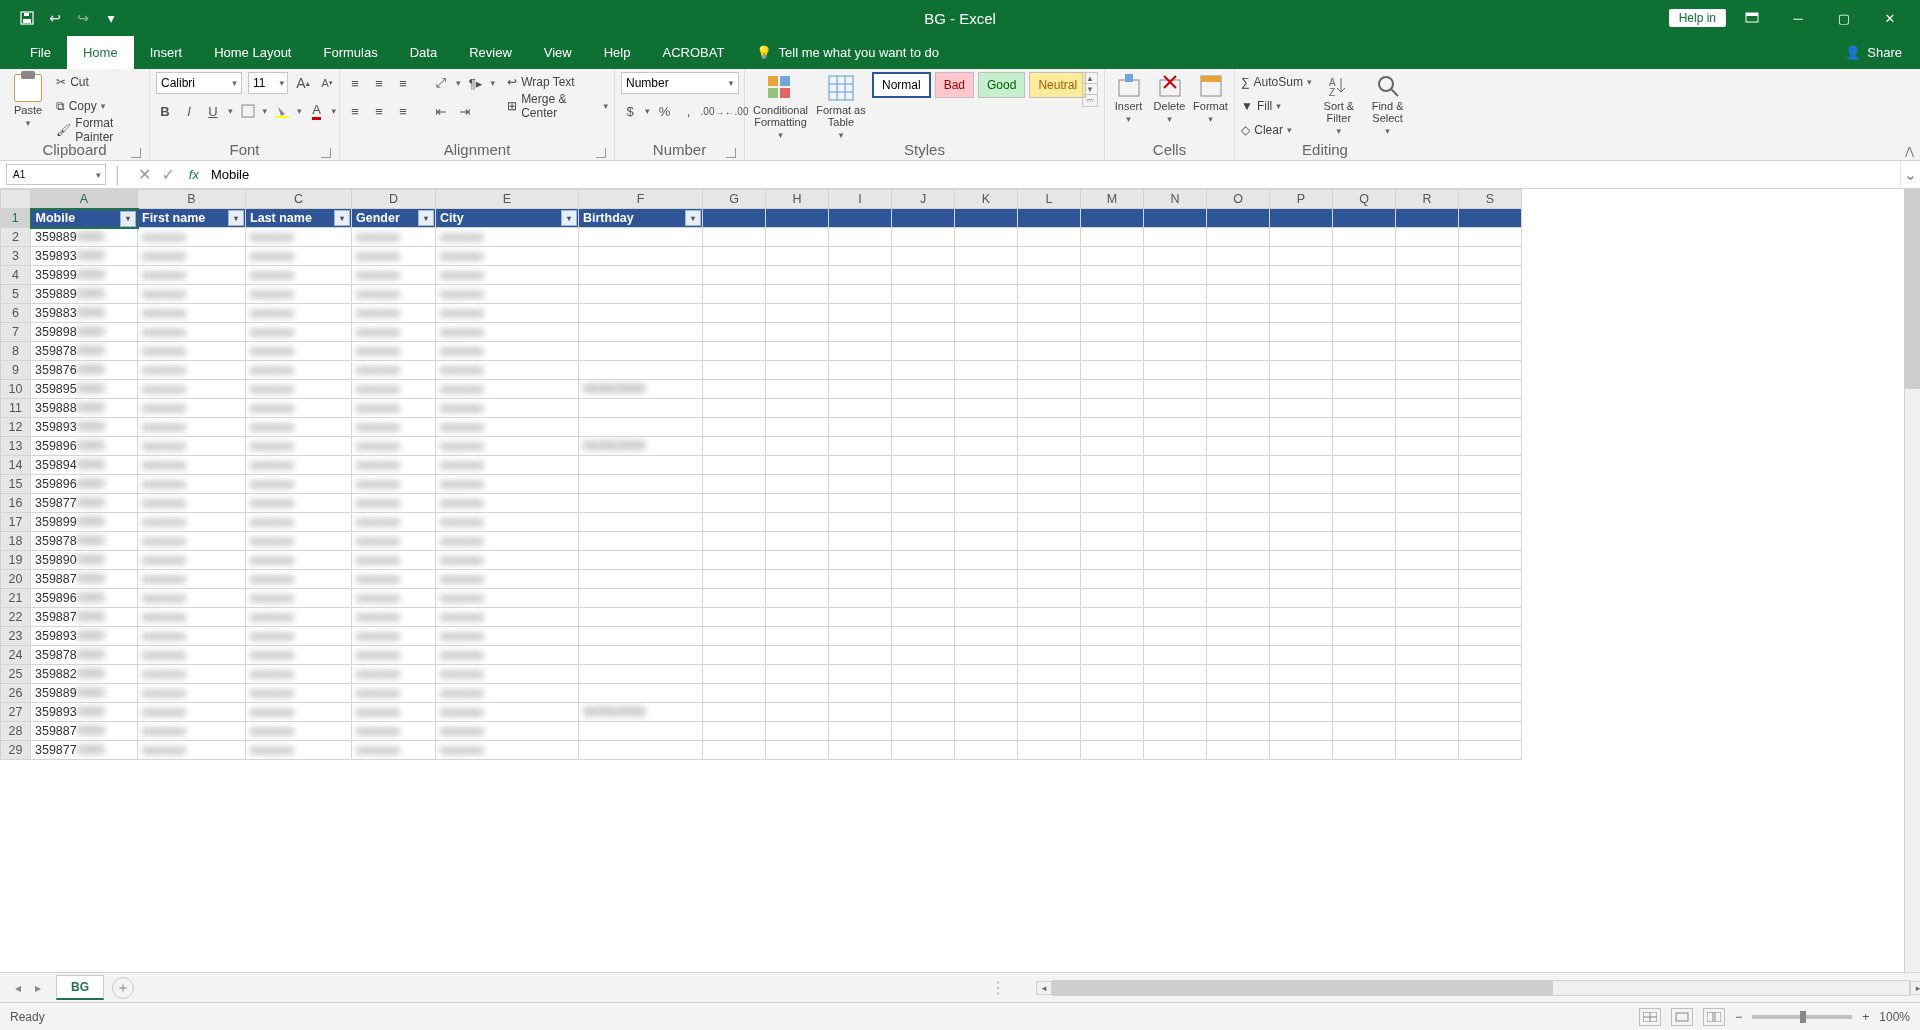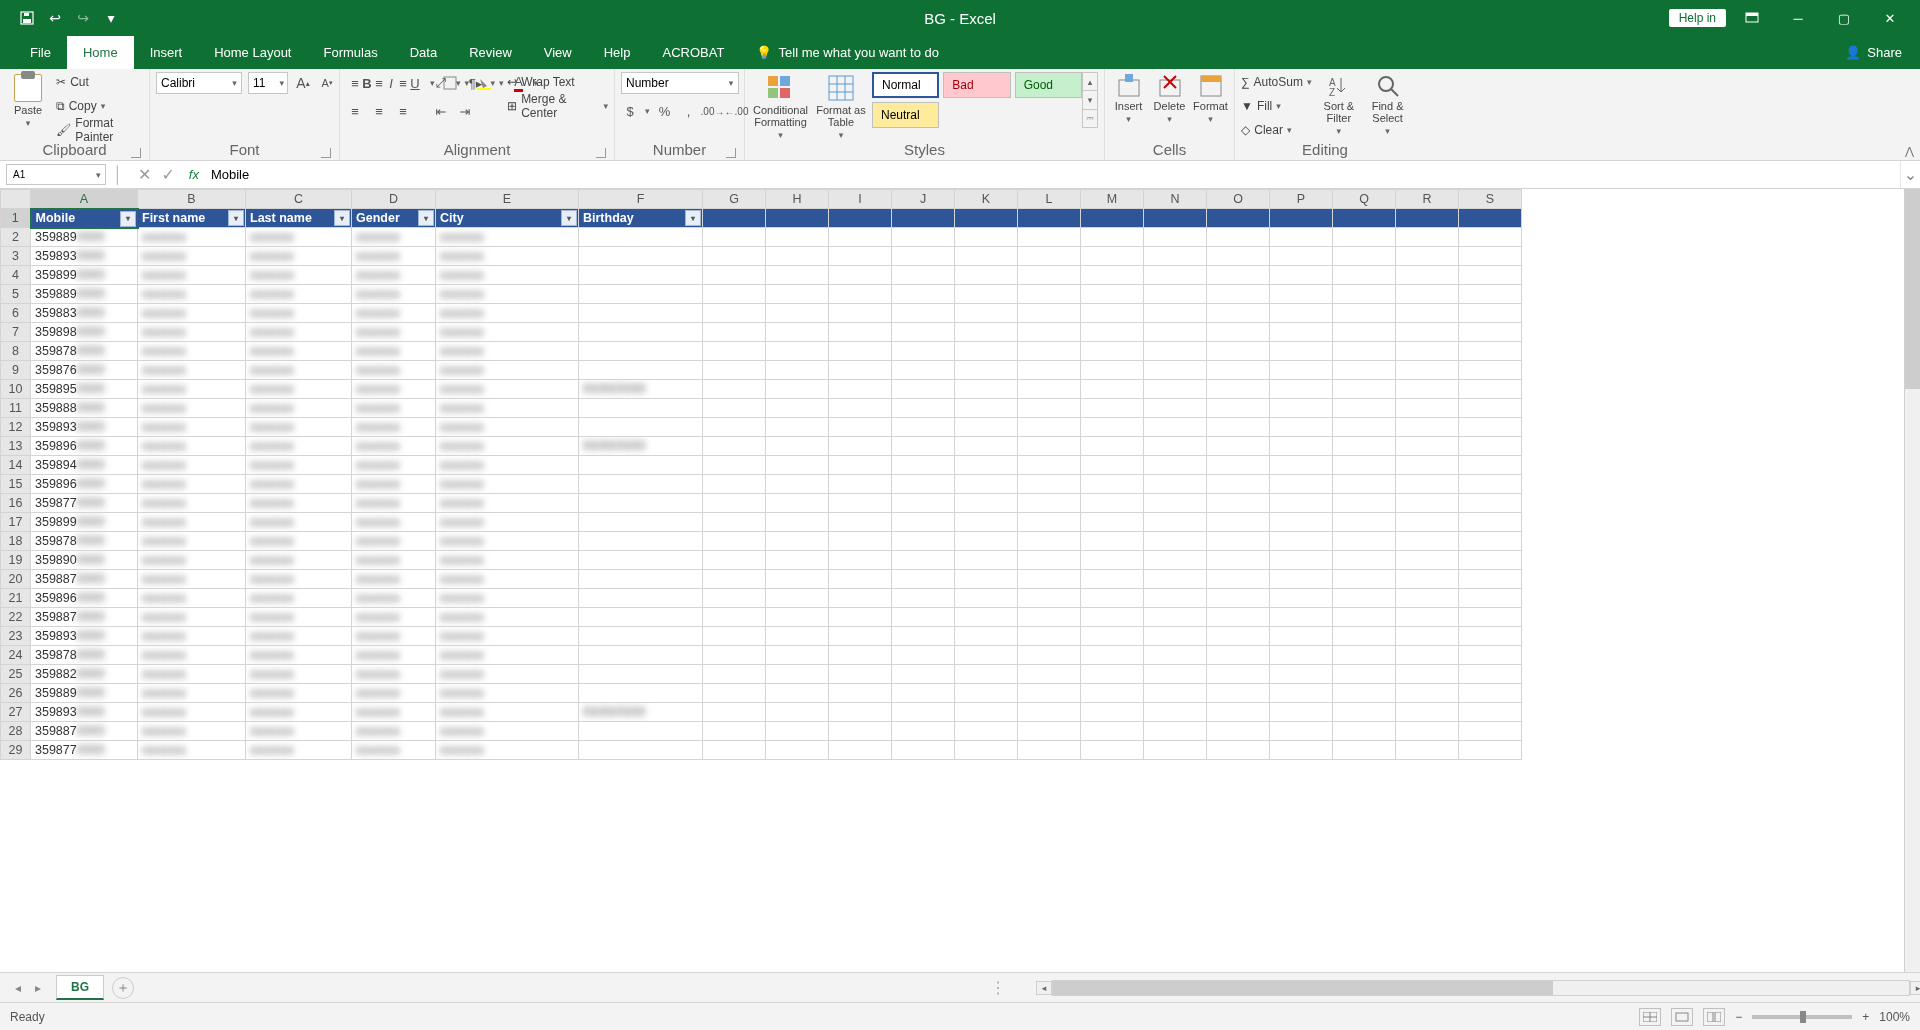--- a/index.html
+++ b/index.html
@@ -35,26 +35,26 @@
   .bicon-paste { background:linear-gradient(#fff,#fff); border:1px solid #c8a050; border-radius:2px; position:relative;}
   .paste-clip { position:absolute; top:-4px; left:6px; width:14px; height:8px; background:#888; border-radius:2px;}
   svg { display:block; }
   .dd { font-size:9px; color:#666;}
   .combo { display:flex; align-items:center; border:1px solid #c6c6c6; background:#fff; height:22px; font-size:12px; color:#333;}
   .combo input { border:none; outline:none; width:100%; padding:0 4px; font-size:12px;}
   .combo .arrow { width:16px; text-align:center; color:#666; font-size:9px;}
   .icon-row { display:flex; gap:6px; align-items:center; height:22px;}
   .sq { width:18px; height:18px; display:flex; align-items:center; justify-content:center; color:#555; font-size:13px;}
 
-  .style-gallery { display:grid; grid-template-columns:1fr 1fr 1fr; gap:4px; width:210px;}
+  .style-gallery { display:grid; grid-template-columns:1fr 1fr 1fr 1fr; gap:4px; width:210px;}
   .style-cell { border:1px solid #bfbfbf; height:26px; display:flex; align-items:center; padding:0 8px; font-size:12px;}
   .style-normal { border:2px solid #2b579a; background:#fff;}
   .style-bad { background:#ffc7ce; color:#9c0006;}
   .style-good { background:#c6efce; color:#006100;}
-  .style-neutral { background:#ffeb9c; color:#000000;}
+  .style-neutral { background:#ffeb9c; color:#a16207;}
   .style-scroll { width:16px; display:flex; flex-direction:column; border:1px solid #c6c6c6;}
   .style-scroll div { flex:1; display:flex; align-items:center; justify-content:center; font-size:9px; color:#666; border-bottom:1px solid #c6c6c6;}
   .ribbon-collapse { position:absolute; right:6px; bottom:2px; font-size:11px; color:#777;}
 
   
   .formulabar { height:28px; border-bottom:1px solid #d4d4d4; display:flex; align-items:stretch; background:#fff;}
   .namebox { width:100px; border:1px solid #c6c6c6; margin:3px 0 3px 6px; display:flex; align-items:center;}
   .namebox input { border:none; outline:none; width:100%; padding:0 6px; font-size:10px;}
   .namebox .arrow { width:16px; text-align:center; font-size:9px; color:#666;}
   .fx-sep { width:24px; display:flex; align-items:center; justify-content:center; color:#bbb;}
@@ -175,21 +175,21 @@
         <div class="smallrow">
             <span>🖌</span>
             <span>Format Painter</span>
           </div>
       </div>
     </div>
     <div class="group-label"><span>Clipboard</span><span class="dialog-l"></span></div>
   </div>
 
   <div class="group" style="width:190px">
-    <div class="group-body" style="flex-direction:row; gap:22px;">
+    <div class="group-body" style="flex-direction:column; gap:6px;">
       <div class="icon-row">
         <div class="combo" style="width:86px">
             <input value="Calibri" style="">
             <span class="arrow">▾</span>
           </div>
         <div class="combo" style="width:40px">
             <input value="11" style="">
             <span class="arrow">▾</span>
           </div>
         <span class="sq" style="font-size:14px">A<sup style="font-size:8px">▴</sup></span>

